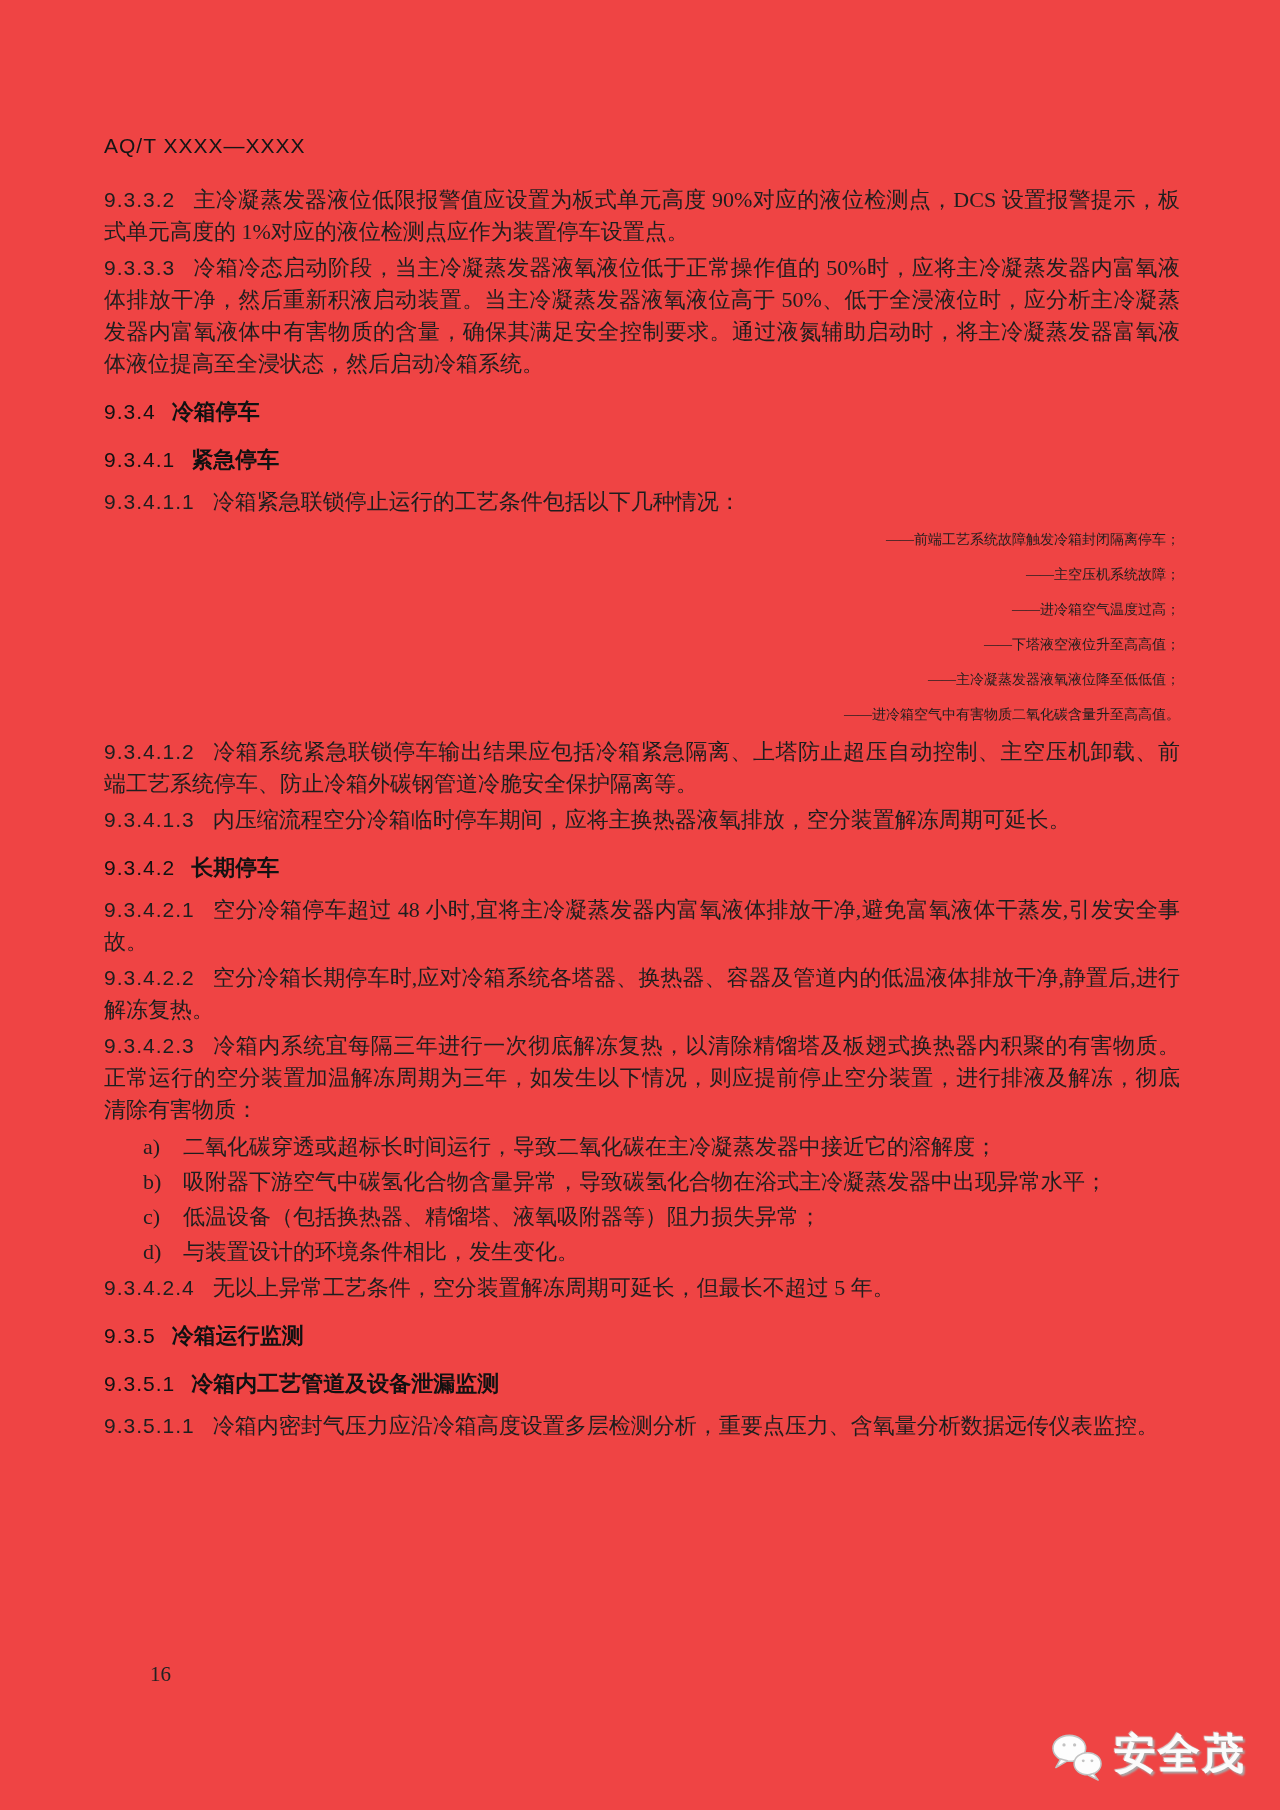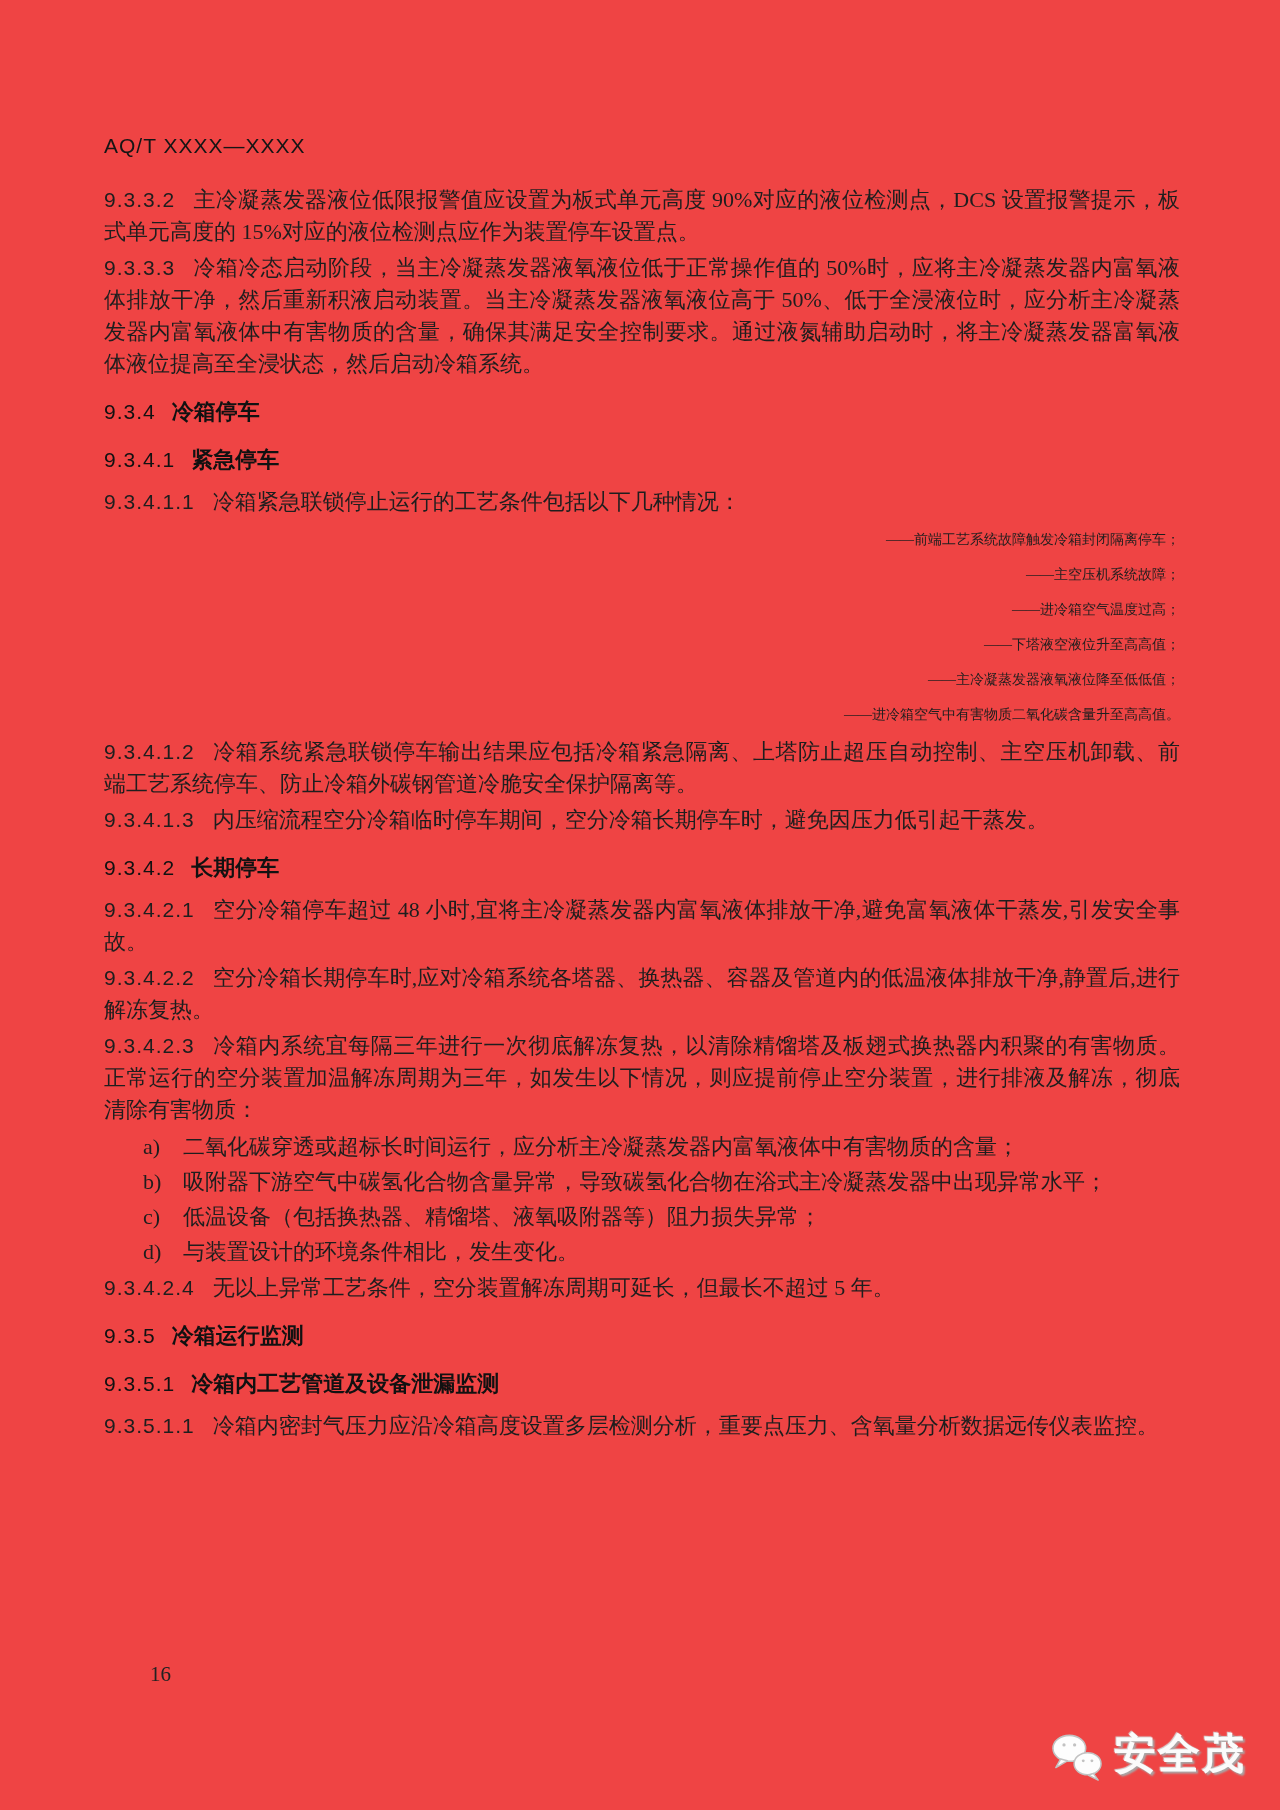--- a/index.html
+++ b/index.html
@@ -113,21 +113,21 @@
 </style>
 </head>
 <body>
 
 <div class="page">
   <div class="content">
 
     <div class="doc-header">AQ/T XXXX—XXXX</div>
 
     <p class="clause">
-      <span class="num">9.3.3.2</span><span>主冷凝蒸发器液位低限报警值应设置为板式单元高度 90%对应的液位检测点，DCS 设置报警提示，板式单元高度的 15%对应的液位检测点应作为装置停车设置点。</span>
+      <span class="num">9.3.3.2</span><span>主冷凝蒸发器液位低限报警值应设置为板式单元高度 90%对应的液位检测点，DCS 设置报警提示，板式单元高度的 1%对应的液位检测点应作为装置停车设置点。</span>
     </p>
 
     <p class="clause">
       <span class="num">9.3.3.3</span><span>冷箱冷态启动阶段，当主冷凝蒸发器液氧液位低于正常操作值的 50%时，应将主冷凝蒸发器内富氧液体排放干净，然后重新积液启动装置。当主冷凝蒸发器液氧液位高于 50%、低于全浸液位时，应分析主冷凝蒸发器内富氧液体中有害物质的含量，确保其满足安全控制要求。通过液氮辅助启动时，将主冷凝蒸发器富氧液体液位提高至全浸状态，然后启动冷箱系统。</span>
     </p>
 
     <div class="heading">
       <span class="num">9.3.4</span><span>冷箱停车</span>
     </div>
 
@@ -146,21 +146,21 @@
       <li>——下塔液空液位升至高高值；</li>
       <li>——主冷凝蒸发器液氧液位降至低低值；</li>
       <li>——进冷箱空气中有害物质二氧化碳含量升至高高值。</li>
     </ul>
 
     <p class="clause">
       <span class="num">9.3.4.1.2</span><span>冷箱系统紧急联锁停车输出结果应包括冷箱紧急隔离、上塔防止超压自动控制、主空压机卸载、前端工艺系统停车、防止冷箱外碳钢管道冷脆安全保护隔离等。</span>
     </p>
 
     <p class="clause">
-      <span class="num">9.3.4.1.3</span><span>内压缩流程空分冷箱临时停车期间，空分冷箱长期停车时，避免因压力低引起干蒸发。</span>
+      <span class="num">9.3.4.1.3</span><span>内压缩流程空分冷箱临时停车期间，应将主换热器液氧排放，空分装置解冻周期可延长。</span>
     </p>
 
     <div class="heading">
       <span class="num">9.3.4.2</span><span>长期停车</span>
     </div>
 
     <p class="clause">
       <span class="num">9.3.4.2.1</span><span>空分冷箱停车超过 48 小时,宜将主冷凝蒸发器内富氧液体排放干净,避免富氧液体干蒸发,引发安全事故。</span>
     </p>
 
@@ -168,21 +168,21 @@
       <span class="num">9.3.4.2.2</span><span>空分冷箱长期停车时,应对冷箱系统各塔器、换热器、容器及管道内的低温液体排放干净,静置后,进行解冻复热。</span>
     </p>
 
     <p class="clause">
       <span class="num">9.3.4.2.3</span><span>冷箱内系统宜每隔三年进行一次彻底解冻复热，以清除精馏塔及板翅式换热器内积聚的有害物质。正常运行的空分装置加温解冻周期为三年，如发生以下情况，则应提前停止空分装置，进行排液及解冻，彻底清除有害物质：</span>
     </p>
 
     <ol class="letter-list">
       <li>
         <span class="label">a)</span>
-        <span class="itext">二氧化碳穿透或超标长时间运行，应分析主冷凝蒸发器内富氧液体中有害物质的含量；</span>
+        <span class="itext">二氧化碳穿透或超标长时间运行，导致二氧化碳在主冷凝蒸发器中接近它的溶解度；</span>
       </li>
       <li>
         <span class="label">b)</span>
         <span class="itext">吸附器下游空气中碳氢化合物含量异常，导致碳氢化合物在浴式主冷凝蒸发器中出现异常水平；</span>
       </li>
       <li>
         <span class="label">c)</span>
         <span class="itext">低温设备（包括换热器、精馏塔、液氧吸附器等）阻力损失异常；</span>
       </li>
       <li>

